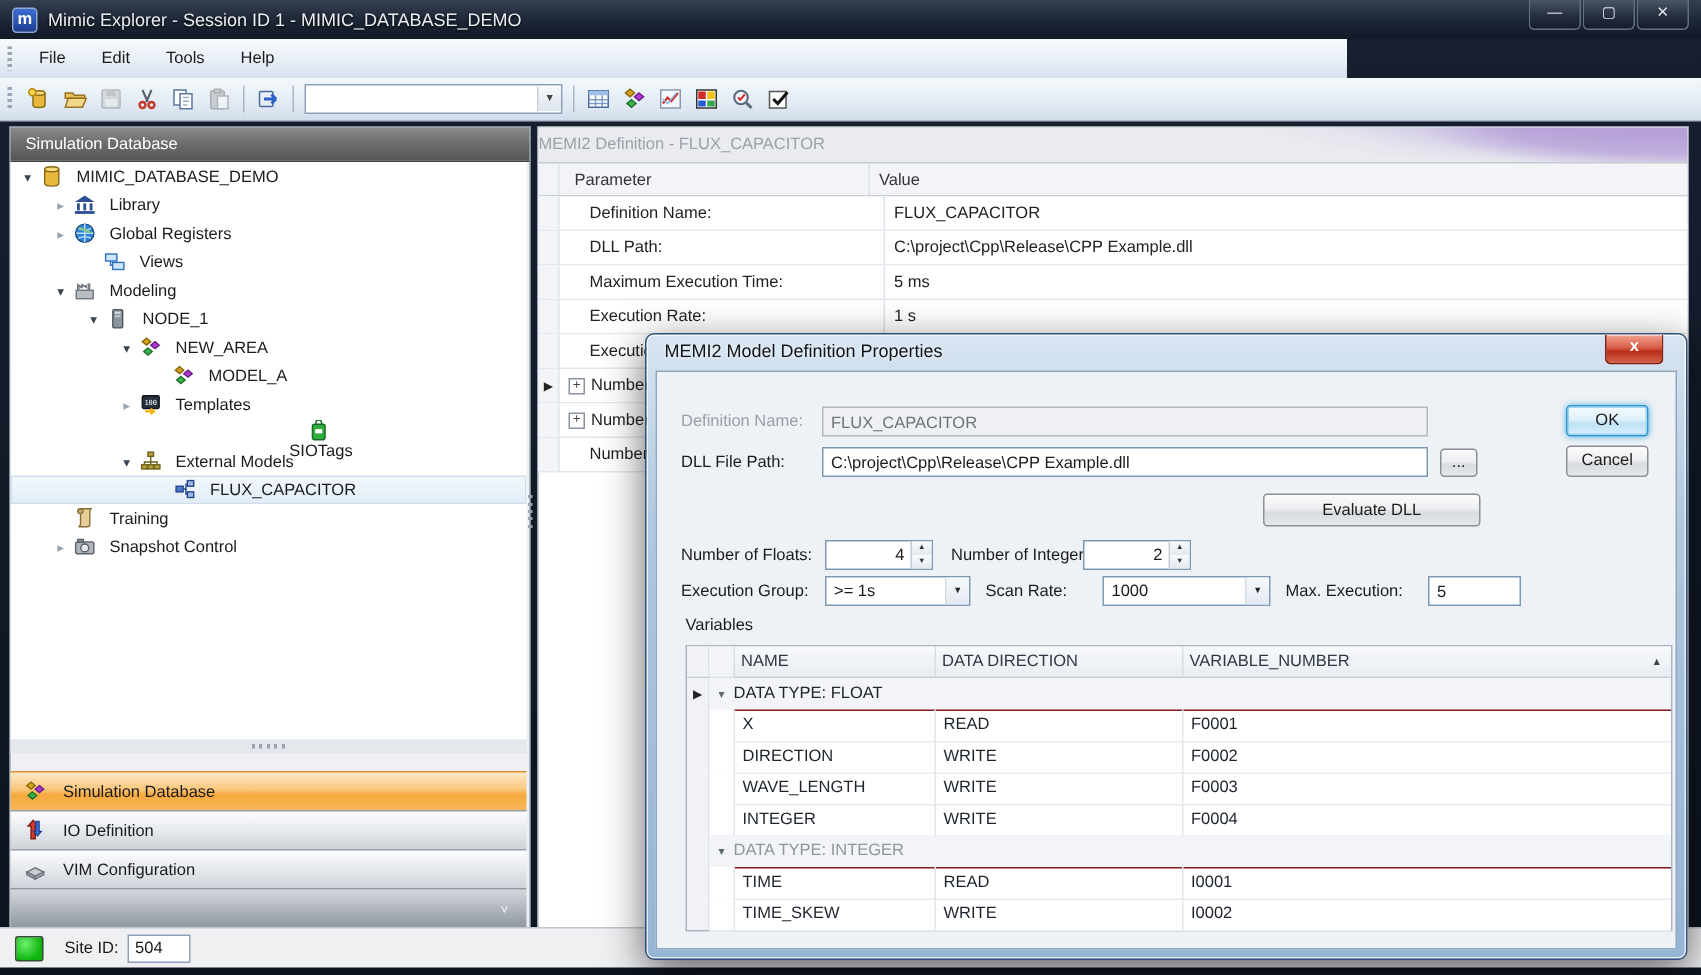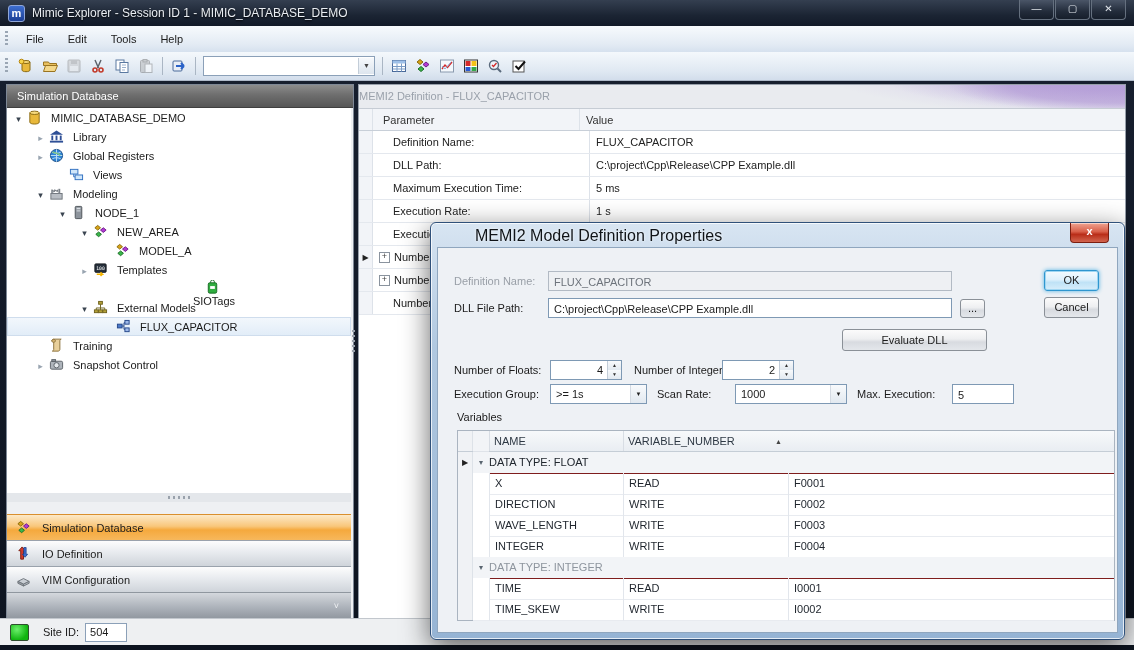--- a/index.html
+++ b/index.html
@@ -12,21 +12,21 @@
   #titlebar{left:0;top:0;width:1134px;height:26px;
     background:linear-gradient(#343f50,#1b2433 60%,#121a28);display:flex;align-items:center;}
   #app-icon{width:15px;height:15px;margin:0 7px 0 8px;border-radius:3px;
     background:linear-gradient(#3d6ed0,#1c3f95);border:1px solid #8fa6d8;
     color:#fff;font-weight:bold;font-size:11px;line-height:14px;text-align:center;}
   #title-text{color:#e9edf2;font-size:12px;text-shadow:0 1px 2px #000;}
   .winbtns{position:absolute;right:8px;top:0;display:flex;}
   .winbtn{width:33px;height:19px;margin-left:1px;border:1px solid #65707f;border-top:none;
     border-radius:0 0 4px 4px;background:linear-gradient(#4a5567,#232c3b 60%,#161e2b);
     color:#dfe4ea;text-align:center;font-size:10px;line-height:17px;}
-  #menubar{left:0;top:26px;width:1134px;height:26px;
+  #menubar{left:0;top:26px;width:898px;height:26px;
     background:linear-gradient(#f7fafd,#e3ebf4 70%,#d6e1ee);border-bottom:1px solid #b7c3d2;
     display:flex;align-items:center;}
   .grip{width:3px;height:16px;margin:0 6px 0 5px;
     background:repeating-linear-gradient(#9aa6b4 0 2px,transparent 2px 4px);}
   .menu-item{padding:4px 12px;color:#1b1b1b;}
   #toolbar{left:0;top:52px;width:1134px;height:28px;
     background:linear-gradient(#f4f8fc,#dfe8f2 70%,#d2ddeb);border-bottom:1px solid #aeb9c9;
     display:flex;align-items:center;}
   .tb-ic{width:22px;height:22px;margin:0 1px;display:flex;align-items:center;justify-content:center;}
   .tb-ic svg{width:16px;height:16px;}
@@ -90,21 +90,21 @@
   .pg-row .pg-label{padding-left:20px;}
   #pgrid-header .pg-label{padding-left:10px;}
   .plus-box{width:9px;height:9px;border:1px solid #8a939e;background:#fff;flex:none;
     font-size:9px;line-height:7px;text-align:center;color:#444;margin-right:4px;}
   .rowptr{color:#222;font-size:8px;}
 
   
   #dialog{left:430px;top:222px;width:693px;height:416px;border-radius:6px;
     background:linear-gradient(#d8e5f2,#b0c8e0 30%,#96b4d4);
     border:1px solid #30517a;box-shadow:0 8px 28px rgba(0,0,0,.6),inset 0 0 0 1px rgba(255,255,255,.75);}
-  #dlg-title{position:absolute;left:12px;top:4px;color:#101418;font-size:16px;text-shadow:0 0 3px #fff;margin-left:32px;}
+  #dlg-title{position:absolute;left:12px;top:4px;color:#101418;font-size:12px;text-shadow:0 0 3px #fff;}
   #dlg-close{position:absolute;right:15px;top:0px;width:37px;height:19px;
     border:1px solid #7c1e10;border-top:none;border-radius:0 0 4px 4px;
     background:linear-gradient(#f0a491,#d9604a 45%,#b92d18 60%,#d2654f);
     color:#fff;font-weight:bold;font-size:11px;text-align:center;line-height:17px;
     box-shadow:inset 0 1px 0 rgba(255,255,255,.5);}
   #dlg-body{position:absolute;left:6px;top:24px;right:6px;bottom:6px;background:#eef1f5;
     border:1px solid #8fa6be;}
   .fld-label{position:absolute;color:#1b1b1b;}
   .fld-label.dis{color:#9aa0a8;}
   .textbox{position:absolute;background:#fff;border:1px solid #7e99b4;height:20px;
@@ -600,20 +600,23 @@
 
       <div class="fld-label" style="left:19px;top:163px;">Variables</div>
       <div id="vars-table">
           <div class="vt-row vt-head">
             <div class="vt-gut"></div>
             <div class="vt-expcol"></div>
             <div class="c">
               <span>NAME</span>
             </div>
             <div class="c">
+              <span>DATA DIRECTION</span>
+            </div>
+            <div class="c">
               <span>VARIABLE_NUMBER</span>
               <div class="sort-arr">▲</div>
             </div>
           </div>
           <div class="vt-row">
             <div class="vt-gut">
               <span class="rowptr">▶</span>
             </div>
             <div class="vt-expcol">▾</div>
             <div class="vt-group" style="color: rgb(32, 38, 46);">DATA TYPE: FLOAT</div>

